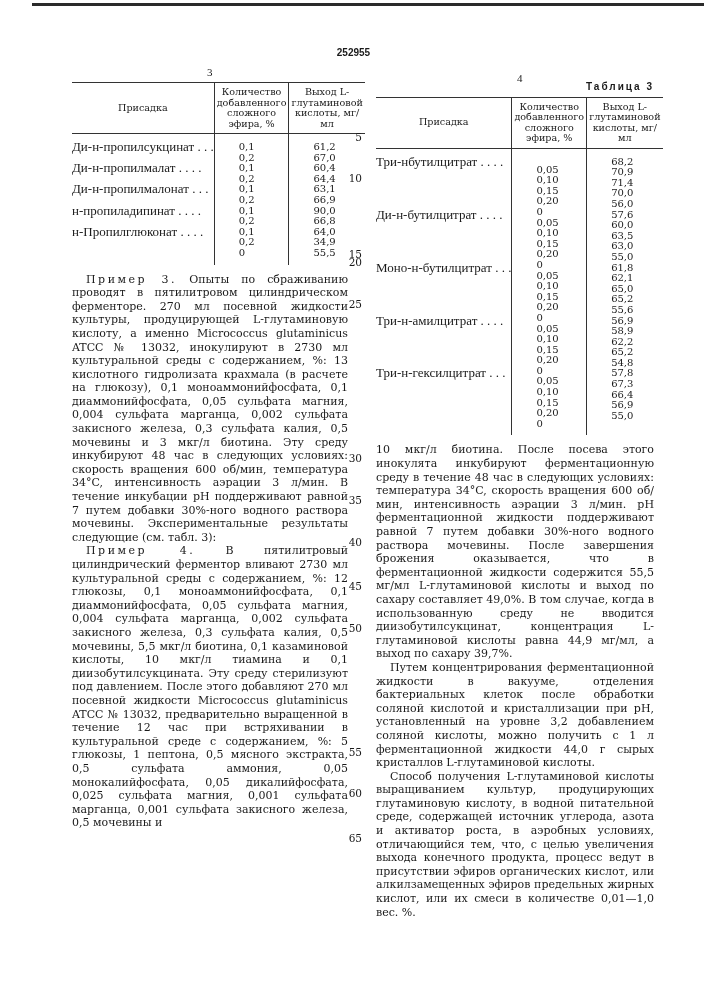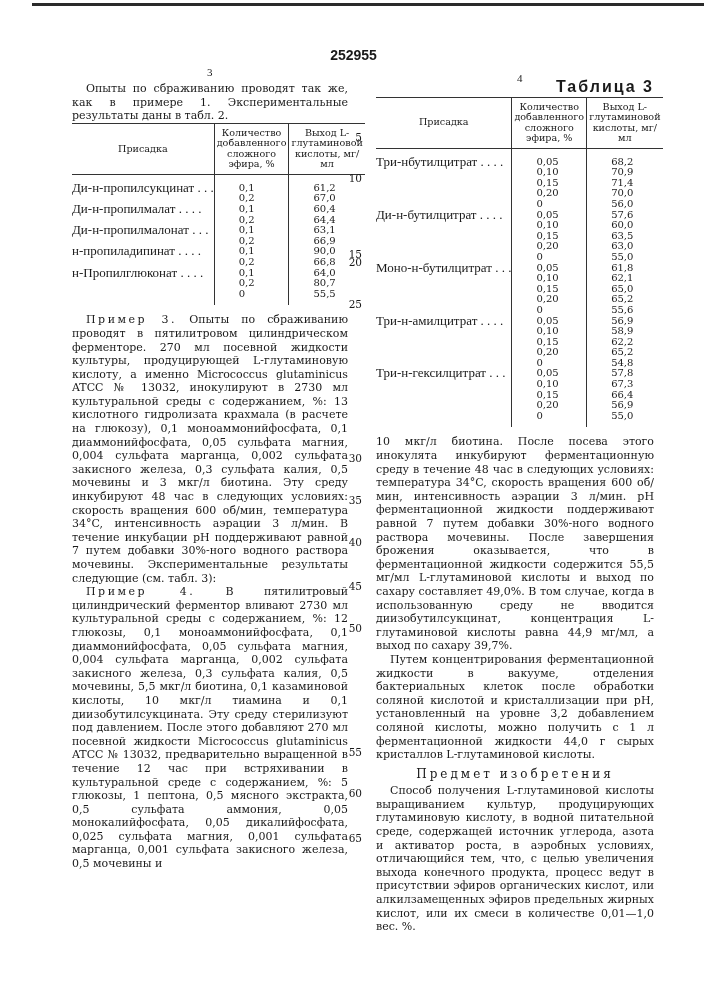--- a/index.html
+++ b/index.html
@@ -2,48 +2,47 @@
 <html><head>
 <meta charset="utf-8">
 <style>
   html, body { margin: 0; padding: 0; background: #ffffff; }
   body {
     width: 707px; height: 1000px; position: relative; overflow: hidden;
     font-family: "DejaVu Serif", "Liberation Serif", serif;
     color: #1a1a1a;
   }
   .top-rule { position: absolute; left: 32px; top: 3px; width: 672px; height: 3px; background: #2a2a2a; }
-  .patent-no { position: absolute; left: 0; width: 707px; top: 47px; text-align: center; font-size: 14px; font-weight: bold; font-family: "Liberation Sans", sans-serif; }
+  .patent-no { position: absolute; left: 0; width: 707px; top: 47px; text-align: center; font-size: 10px; font-weight: bold; font-family: "Liberation Sans", sans-serif; }
   .col-num { position: absolute; font-size: 11px; font-family: "Liberation Serif", serif; }
   .col { position: absolute; font-size: 11px; line-height: 13.6px; text-align: justify; }
   .col p { margin: 0; text-indent: 14px; }
   .col p.noindent { text-indent: 0; }
   .spaced { letter-spacing: 2.5px; }
-  .tcap { text-align: right; font-weight: bold; font-size: 16px; letter-spacing: 2px; font-family: "Liberation Sans", sans-serif; }
+  .tcap { text-align: right; font-weight: bold; font-size: 10px; letter-spacing: 2px; font-family: "Liberation Sans", sans-serif; }
   table.dt { border-collapse: collapse; width: 100%; font-size: 9.6px; line-height: 10.5px; }
   table.dt th { font-weight: normal; vertical-align: middle; text-align: center; padding: 4px 2px; }
   table.dt th.c2, table.dt th.c3 { border-left: 1px solid #333; }
   table.dt thead tr { border-top: 1.5px solid #333; border-bottom: 1.5px solid #333; }
   table.dt td { padding: 0; vertical-align: top; }
   table.dt td.c2, table.dt td.c3 { border-left: 1px solid #333; }
   .nm { height: 10.6px; white-space: nowrap; font-family: Liberation Serif, serif; font-size: 13px; }
   .val { height: 10.6px; text-align: left; padding-left: 24px; font-size: 10px; }
   .lnum { position: absolute; font-size: 10.5px; width: 20px; text-align: right; }
   .heading { text-align: center; letter-spacing: 3px; font-size: 12px; margin: 6px 0 3px 0; }
 </style>
 </head>
 <body>
 
 <div class="top-rule"></div>
 <div class="patent-no">252955</div>
 <div class="col-num" style="left:207px; top:66px;">3</div>
 <div class="col-num" style="left:517px; top:72px;">4</div>
 
 <div class="col" style="left:72px; top:82px; width:276px;">
-  <p>Опыты по сбраживанию проводят так же, как в примере 1. Экспериментальные результаты даны в табл. 2.</p>
   <table class="dt">
     <thead>
       <tr>
         <th class="c1" style="width:46%;">Присадка</th>
         <th class="c2" style="width:26%;">Количество добавленного сложного эфира, %</th>
         <th class="c3" style="width:28%;">Выход L-глутаминовой кислоты, мг/мл</th>
       </tr>
     </thead>
     <tbody id="t2body">
         <tr>
@@ -76,21 +75,21 @@
           <td class="c3" style="padding-top: 8px; padding-bottom: 6px;">
             <div class="val">61,2</div>
             <div class="val">67,0</div>
             <div class="val">60,4</div>
             <div class="val">64,4</div>
             <div class="val">63,1</div>
             <div class="val">66,9</div>
             <div class="val">90,0</div>
             <div class="val">66,8</div>
             <div class="val">64,0</div>
-            <div class="val">80,7</div>
+            <div class="val">34,9</div>
             <div class="val">55,5</div>
           </td>
         </tr>
       </tbody>
   </table>
   <p style="margin-top:8px;"><span class="spaced">Пример 3.</span> <span>Опыты по сбраживанию проводят в пятилитровом цилиндрическом ферменторе. 270 мл посевной жидкости культуры, продуцирующей L-глутаминовую кислоту, а именно Micrococcus glutaminicus ATCC № 13032, инокулируют в 2730 мл культуральной среды с содержанием, %: 13 кислотного гидролизата крахмала (в расчете на глюкозу), 0,1 моноаммонийфосфата, 0,1 диаммонийфосфата, 0,05 сульфата магния, 0,004 сульфата марганца, 0,002 сульфата закисного железа, 0,3 сульфата калия, 0,5 мочевины и 3 мкг/л биотина. Эту среду инкубируют 48 час в следующих условиях: скорость вращения 600 об/мин, температура 34°C, интенсивность аэрации 3 л/мин. В течение инкубации pH поддерживают равной 7 путем добавки 30%-ного водного раствора мочевины. Экспериментальные результаты следующие (см. табл. 3):</span></p>
   <p><span class="spaced">Пример 4.</span> <span>В пятилитровый цилиндрический ферментор вливают 2730 мл культуральной среды с содержанием, %: 12 глюкозы, 0,1 моноаммонийфосфата, 0,1 диаммонийфосфата, 0,05 сульфата магния, 0,004 сульфата марганца, 0,002 сульфата закисного железа, 0,3 сульфата калия, 0,5 мочевины, 5,5 мкг/л биотина, 0,1 казаминовой кислоты, 10 мкг/л тиамина и 0,1 диизобутилсукцината. Эту среду стерилизуют под давлением. После этого добавляют 270 мл посевной жидкости Micrococcus glutaminicus ATCC № 13032, предварительно выращенной в течение 12 час при встряхивании в культуральной среде с содержанием, %: 5 глюкозы, 1 пептона, 0,5 мясного экстракта, 0,5 сульфата аммония, 0,05 монокалийфосфата, 0,05 дикалийфосфата, 0,025 сульфата магния, 0,001 сульфата марганца, 0,001 сульфата закисного железа, 0,5 мочевины и</span></p>
 </div>
 
 <div class="col" style="left:376px; top:80px; width:278px;">
@@ -125,21 +124,21 @@
             <div class="nm"></div>
             <div class="nm"></div>
             <div class="nm"></div>
             <div class="nm"></div>
             <div class="nm">Три-н-гексилцитрат . . .</div>
             <div class="nm"></div>
             <div class="nm"></div>
             <div class="nm"></div>
             <div class="nm"></div>
           </td>
-          <td class="c2" style="padding-top: 8px; padding-bottom: 6px;">
+          <td class="c2" style="padding-top: 16px; padding-bottom: 6px;">
             <div class="val">0,05</div>
             <div class="val">0,10</div>
             <div class="val">0,15</div>
             <div class="val">0,20</div>
             <div class="val">0</div>
             <div class="val">0,05</div>
             <div class="val">0,10</div>
             <div class="val">0,15</div>
             <div class="val">0,20</div>
             <div class="val">0</div>
@@ -184,21 +183,20 @@
             <div class="val">67,3</div>
             <div class="val">66,4</div>
             <div class="val">56,9</div>
             <div class="val">55,0</div>
           </td>
         </tr>
       </tbody>
   </table>
   <p class="noindent" style="margin-top:8px;">10 мкг/л биотина. После посева этого инокулята инкубируют ферментационную среду в течение 48 час в следующих условиях: температура 34°C, скорость вращения 600 об/мин, интенсивность аэрации 3 л/мин. pH ферментационной жидкости поддерживают равной 7 путем добавки 30%-ного водного раствора мочевины. После завершения брожения оказывается, что в ферментационной жидкости содержится 55,5 мг/мл L-глутаминовой кислоты и выход по сахару составляет 49,0%. В том случае, когда в использованную среду не вводится диизобутилсукцинат, концентрация L-глутаминовой кислоты равна 44,9 мг/мл, а выход по сахару 39,7%.</p>
   <p>Путем концентрирования ферментационной жидкости в вакууме, отделения бактериальных клеток после обработки соляной кислотой и кристаллизации при pH, установленный на уровне 3,2 добавлением соляной кислоты, можно получить с 1 л ферментационной жидкости 44,0 г сырых кристаллов L-глутаминовой кислоты.</p>
-  <div class="heading">Предмет изобретения</div>
   <p>Способ получения L-глутаминовой кислоты выращиванием культур, продуцирующих глутаминовую кислоту, в водной питательной среде, содержащей источник углерода, азота и активатор роста, в аэробных условиях, отличающийся тем, что, с целью увеличения выхода конечного продукта, процесс ведут в присутствии эфиров органических кислот, или алкилзамещенных эфиров предельных жирных кислот, или их смеси в количестве 0,01—1,0 вес. %.</p>
 </div>
 
 <div id="lnums">
     <div class="lnum" style="left: 342px; top: 131px;">5</div>
     <div class="lnum" style="left: 342px; top: 172px;">10</div>
     <div class="lnum" style="left: 342px; top: 214px; margin-top: 34px;">15</div>
     <div class="lnum" style="left: 342px; top: 256px;">20</div>
     <div class="lnum" style="left: 342px; top: 298px;">25</div>
     <div class="lnum" style="left: 342px; top: 452px;">30</div>

